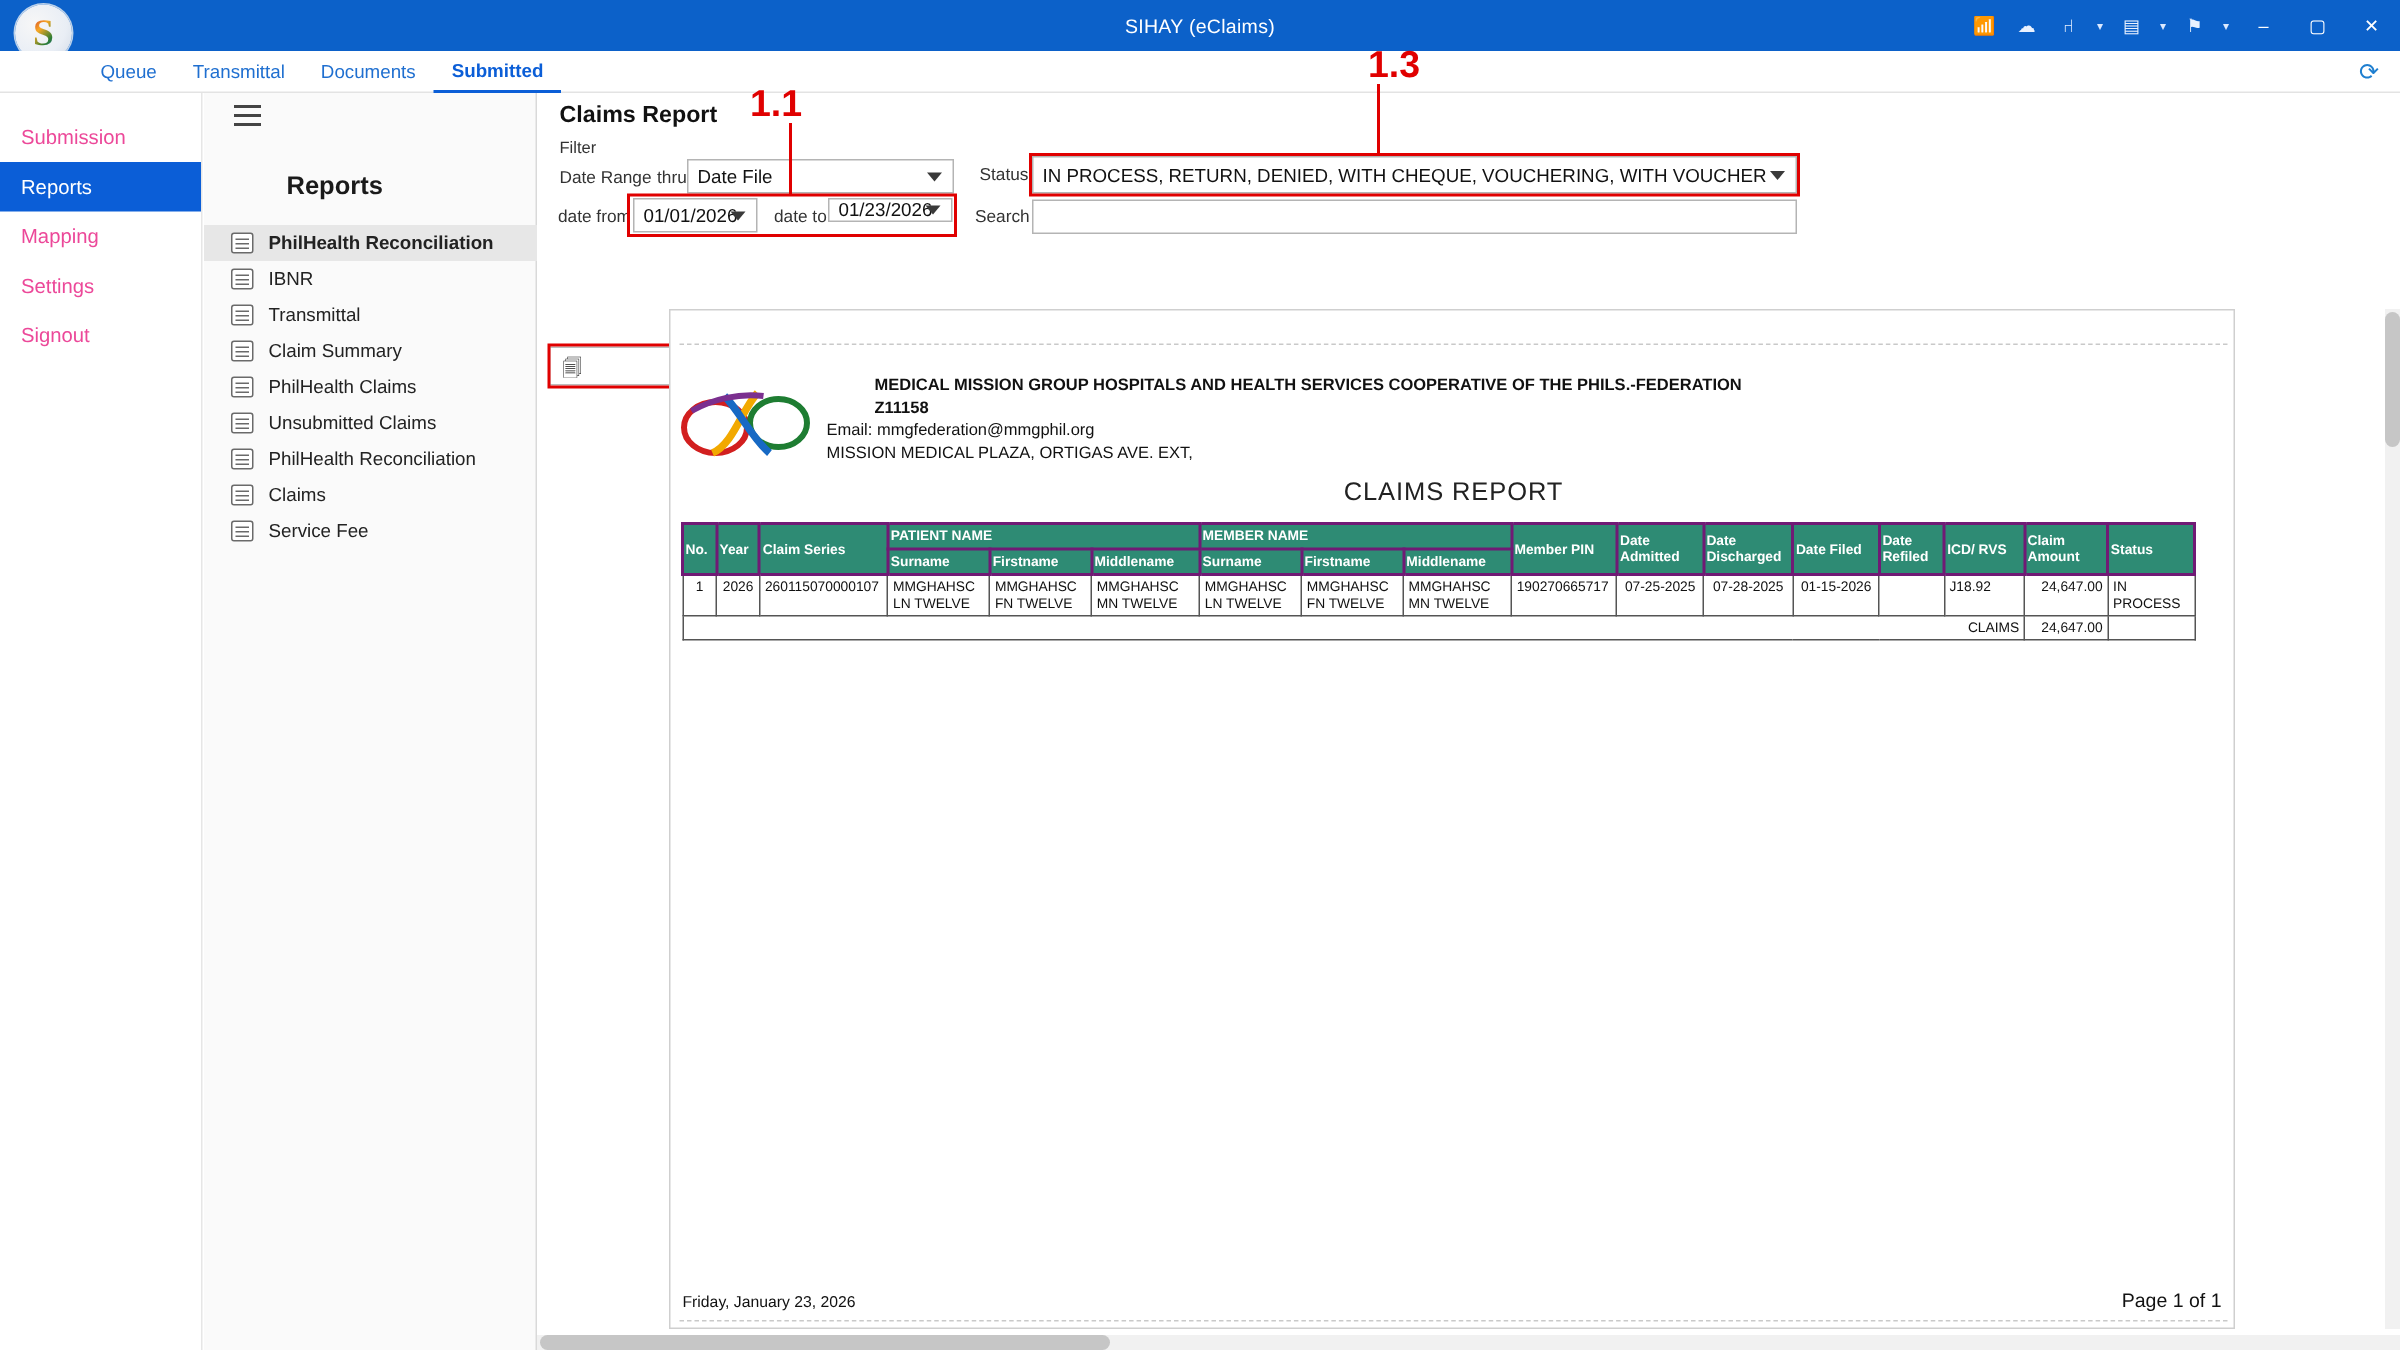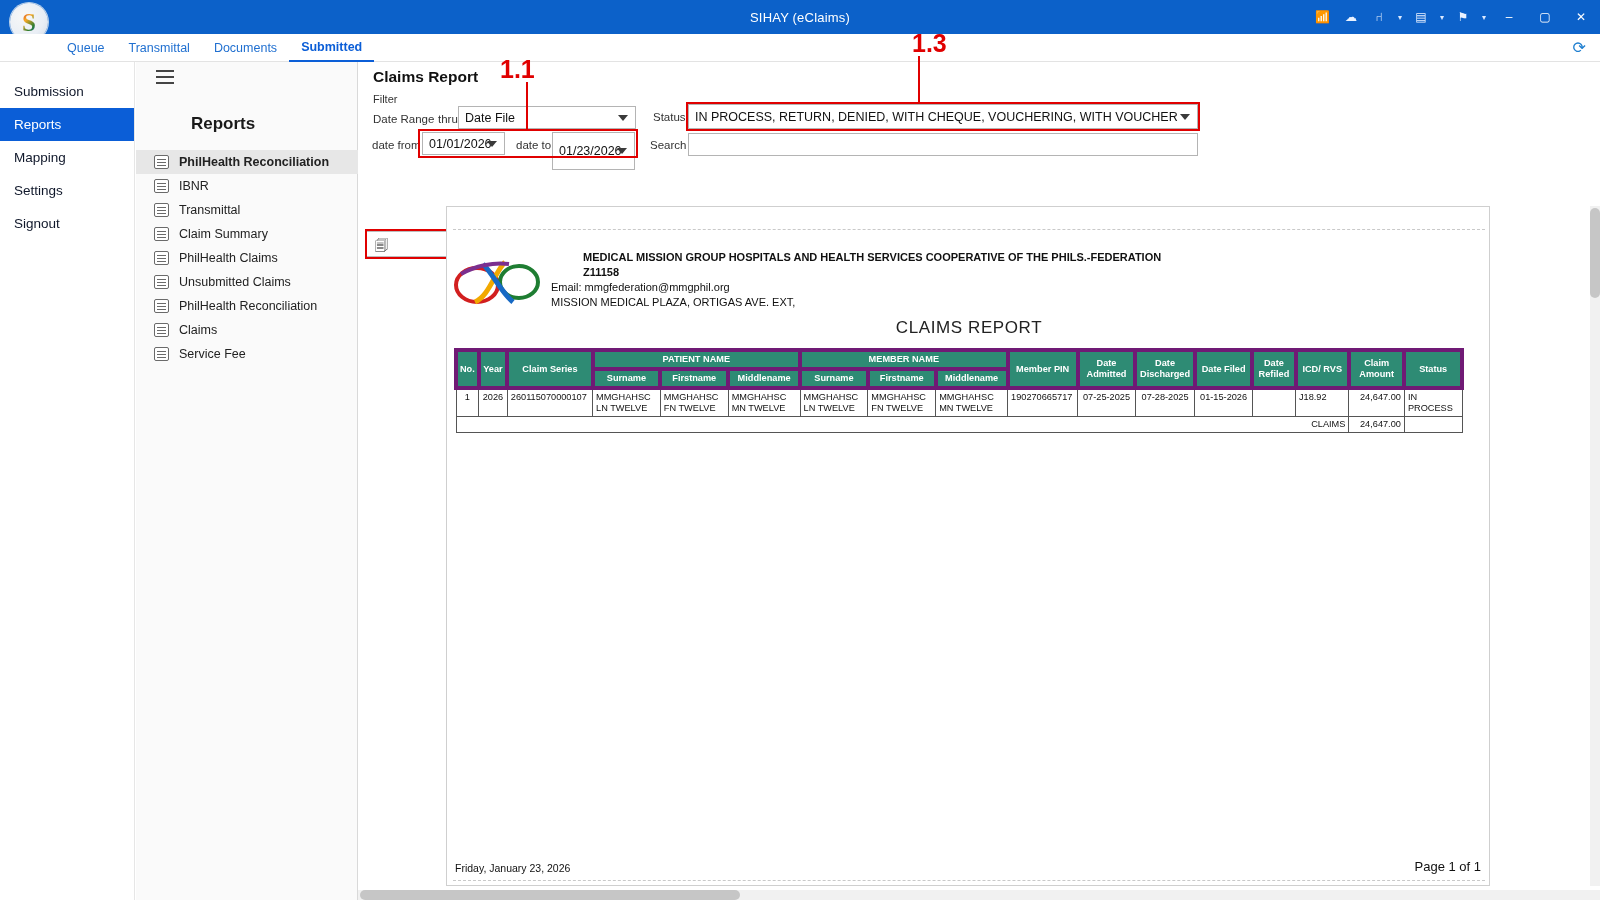--- a/index.html
+++ b/index.html
@@ -67,21 +67,21 @@
     position: absolute; right: 14px; top: 4px; font-size: 16px; color: #1f7fd0;
   }
 
   
   .leftnav {
     position: absolute; left: 0; top: 62px; width: 135px; height: 838px;
     background: #ffffff; border-right: 1px solid #e6e6e6;
   }
   .nav-item {
     height: 33px; display: flex; align-items: center; padding-left: 14px;
-    font-size: 13.5px; color: #0f172a; margin-bottom: 0;
+    font-size: 13.5px; color: #ec4899; margin-bottom: 0;
   }
   .nav-item.first { margin-top: 13px; }
   .nav-item.active { background: #0b5ed7; color: #fff; }
 
   
   .subpanel {
     position: absolute; left: 136px; top: 62px; width: 222px; height: 838px;
     background: #fafafa; border-right: 1px solid #d9d9d9;
   }
   .hamburger {
@@ -168,22 +168,22 @@
   .report-heading {
     position: absolute; left: 0; right: 0; top: 88px; text-align: center;
     font-size: 17px; color: #222; letter-spacing: .6px;
   }
 
   table.report {
     position: absolute; left: 1px; top: 118px; width: 1010px;
     border-collapse: collapse; font-size: 9.2px; color: #111;
   }
   table.report th {
-    background: #2e8b74; color: #fff; border: 4px solid #701a75;
-    font-weight: bold; text-align: center; padding: 2px 1px; line-height: 11px;
+    background: #2e8b74; color: #fff; border: 2px solid #701a75;
+    font-weight: bold; text-align: left; padding: 2px 1px; line-height: 11px;
   }
   table.report td {
     border: 1px solid #555; padding: 2px 3px; line-height: 11px; vertical-align: top;
   }
   .t-right { text-align: right; }
   .t-center { text-align: center; }
   .total-row td { border: 1px solid #555; font-weight: normal; }
 
   .footer-left {
     position: absolute; left: 2px; bottom: 6px; font-size: 10.5px; color: #111;
@@ -300,21 +300,21 @@
       <span>Date File</span>
       <span class="caret"></span>
     </div>
 
     <div class="fld-label" style="left:14px; top:77px;">date from</div>
     <div class="select-box" style="left:64px; top:70px; width:83px; height:23px;">
       <span>01/01/2026</span>
       <span class="caret"></span>
     </div>
     <div class="fld-label" style="left:158px; top:77px;">date to</div>
-    <div class="select-box" style="left:194px; top:70px; width:83px; height:38px;">
+    <div class="select-box" style="left:194px; top:70px; width:83px; height:16px;">
       <span>01/23/2026</span>
       <span class="caret"></span>
     </div>
 
     <div class="fld-label" style="left:295px; top:49px;">Status</div>
     <div class="select-box" style="left:330px; top:42px; width:510px; height:25px;">
       <span style="font-size:12.5px;">IN PROCESS, RETURN, DENIED, WITH CHEQUE, VOUCHERING, WITH VOUCHER</span>
       <span class="caret"></span>
     </div>
 

